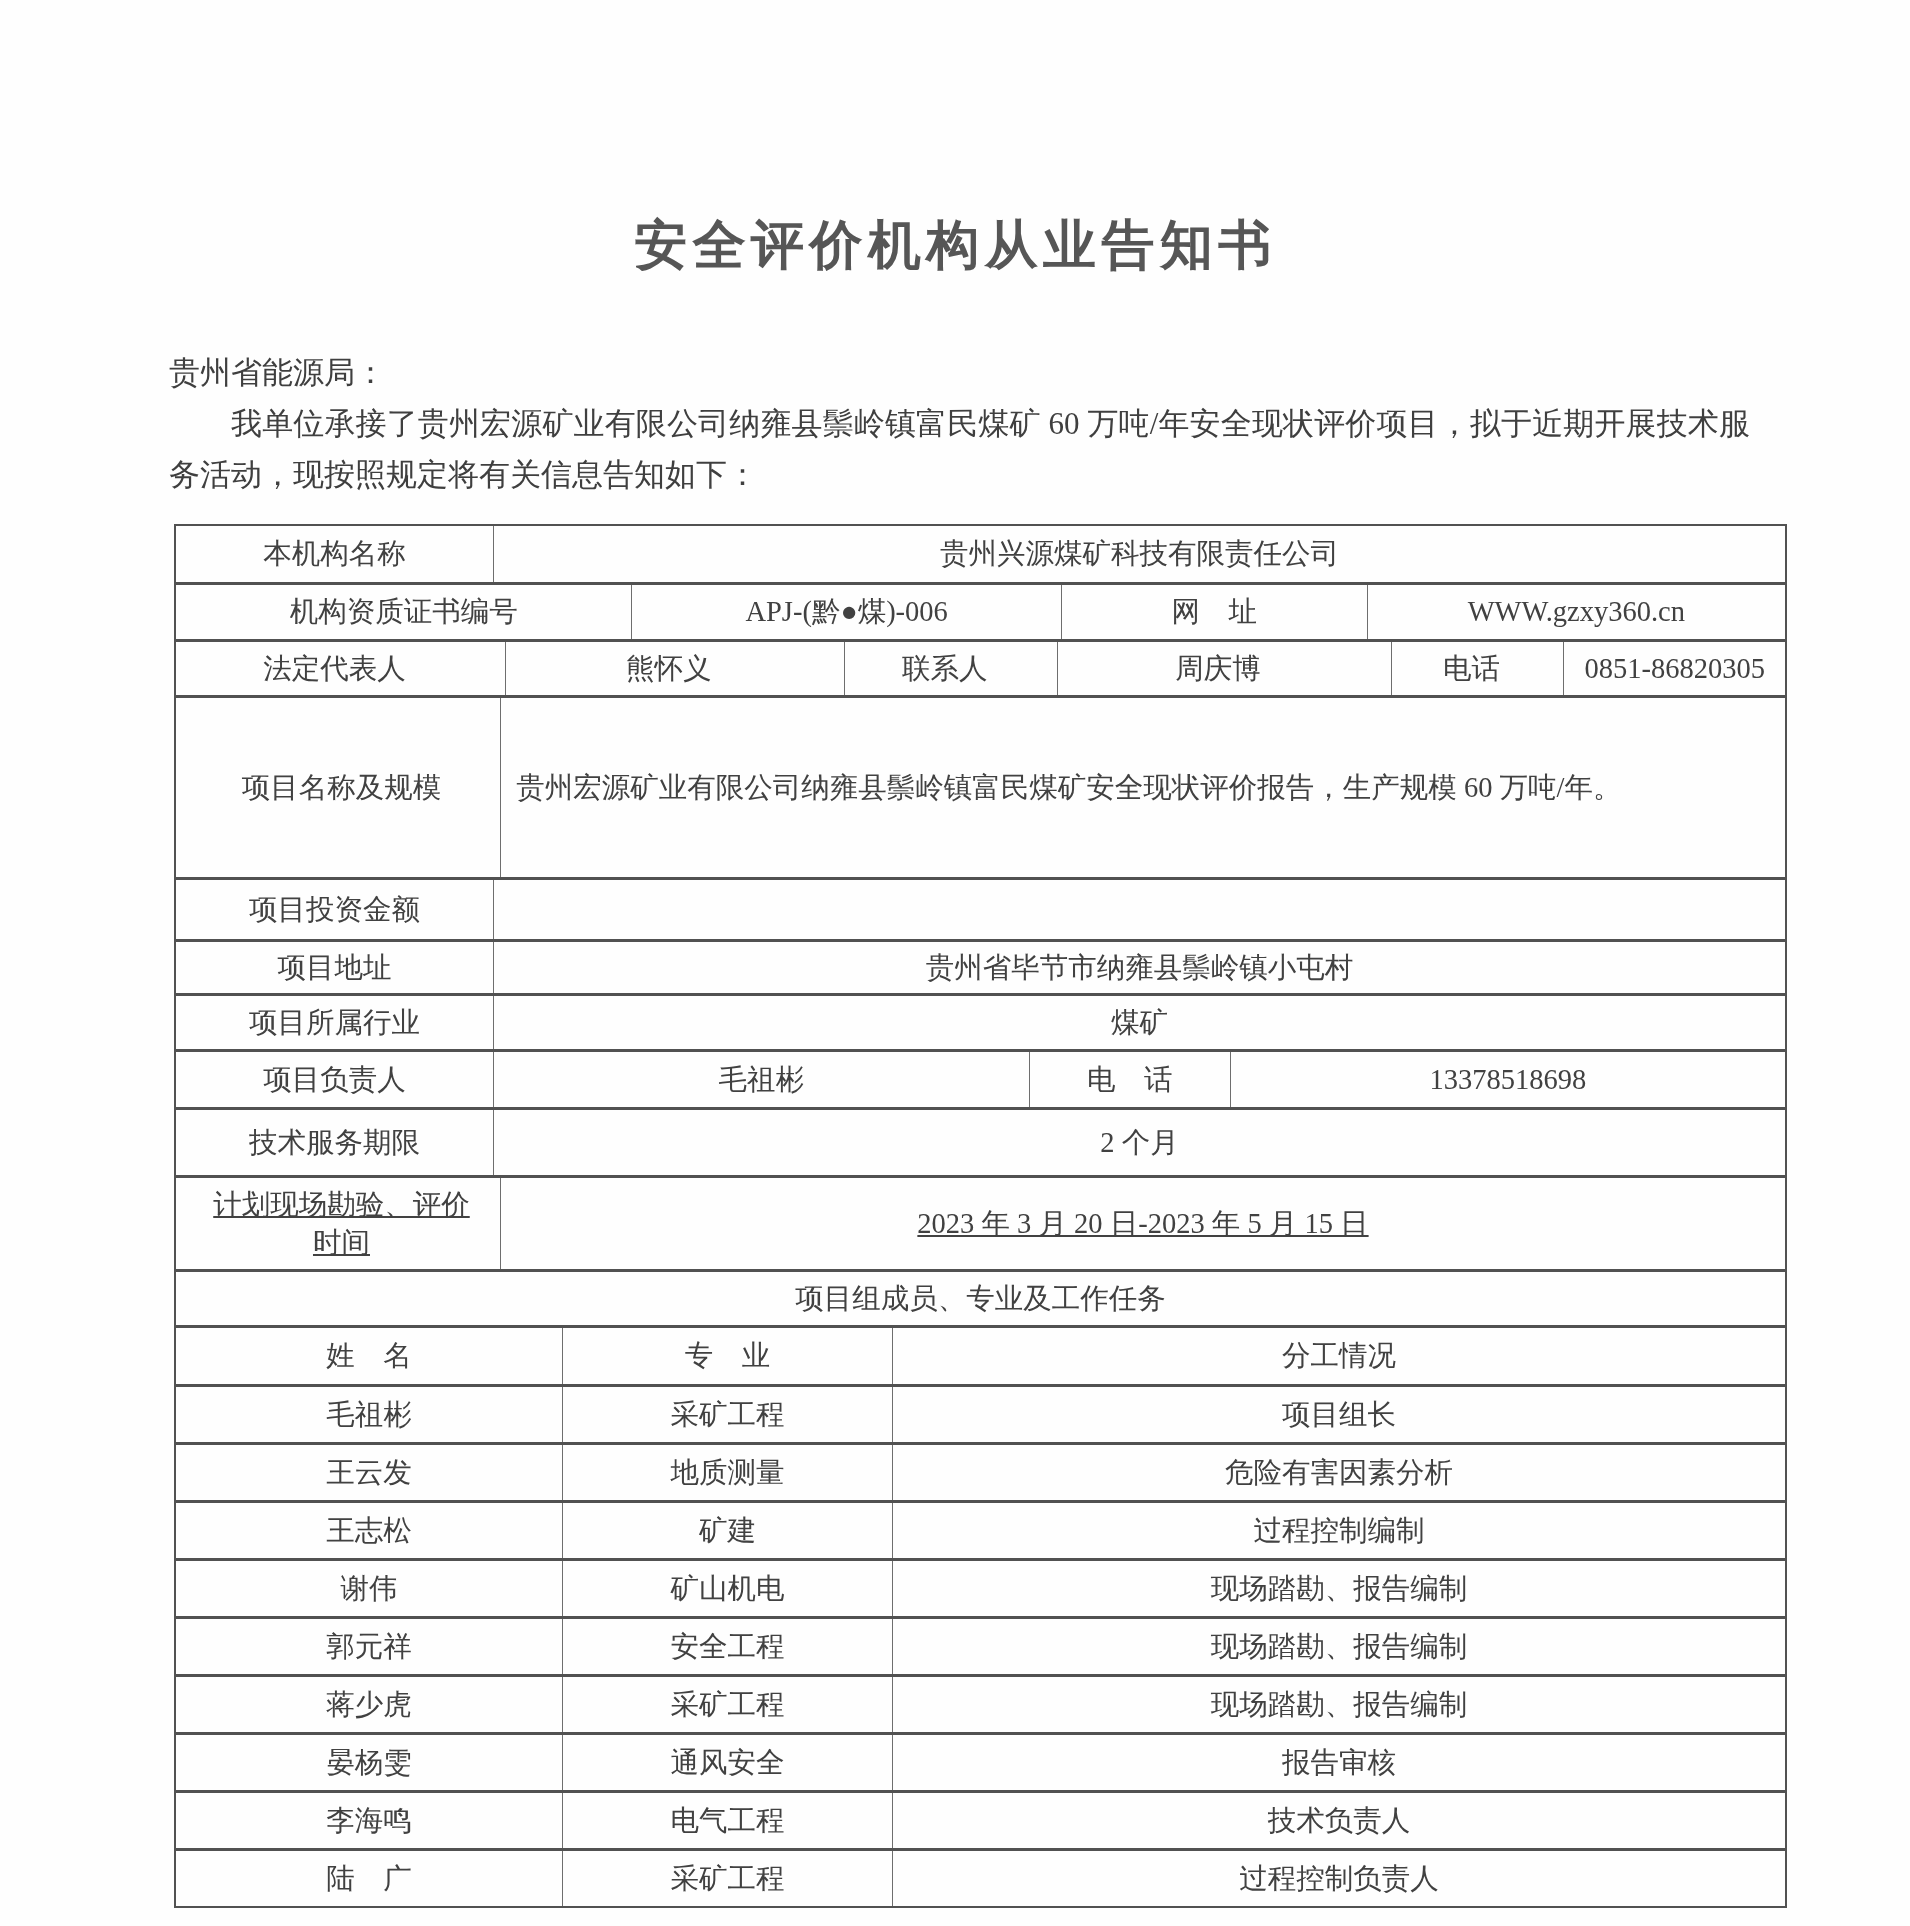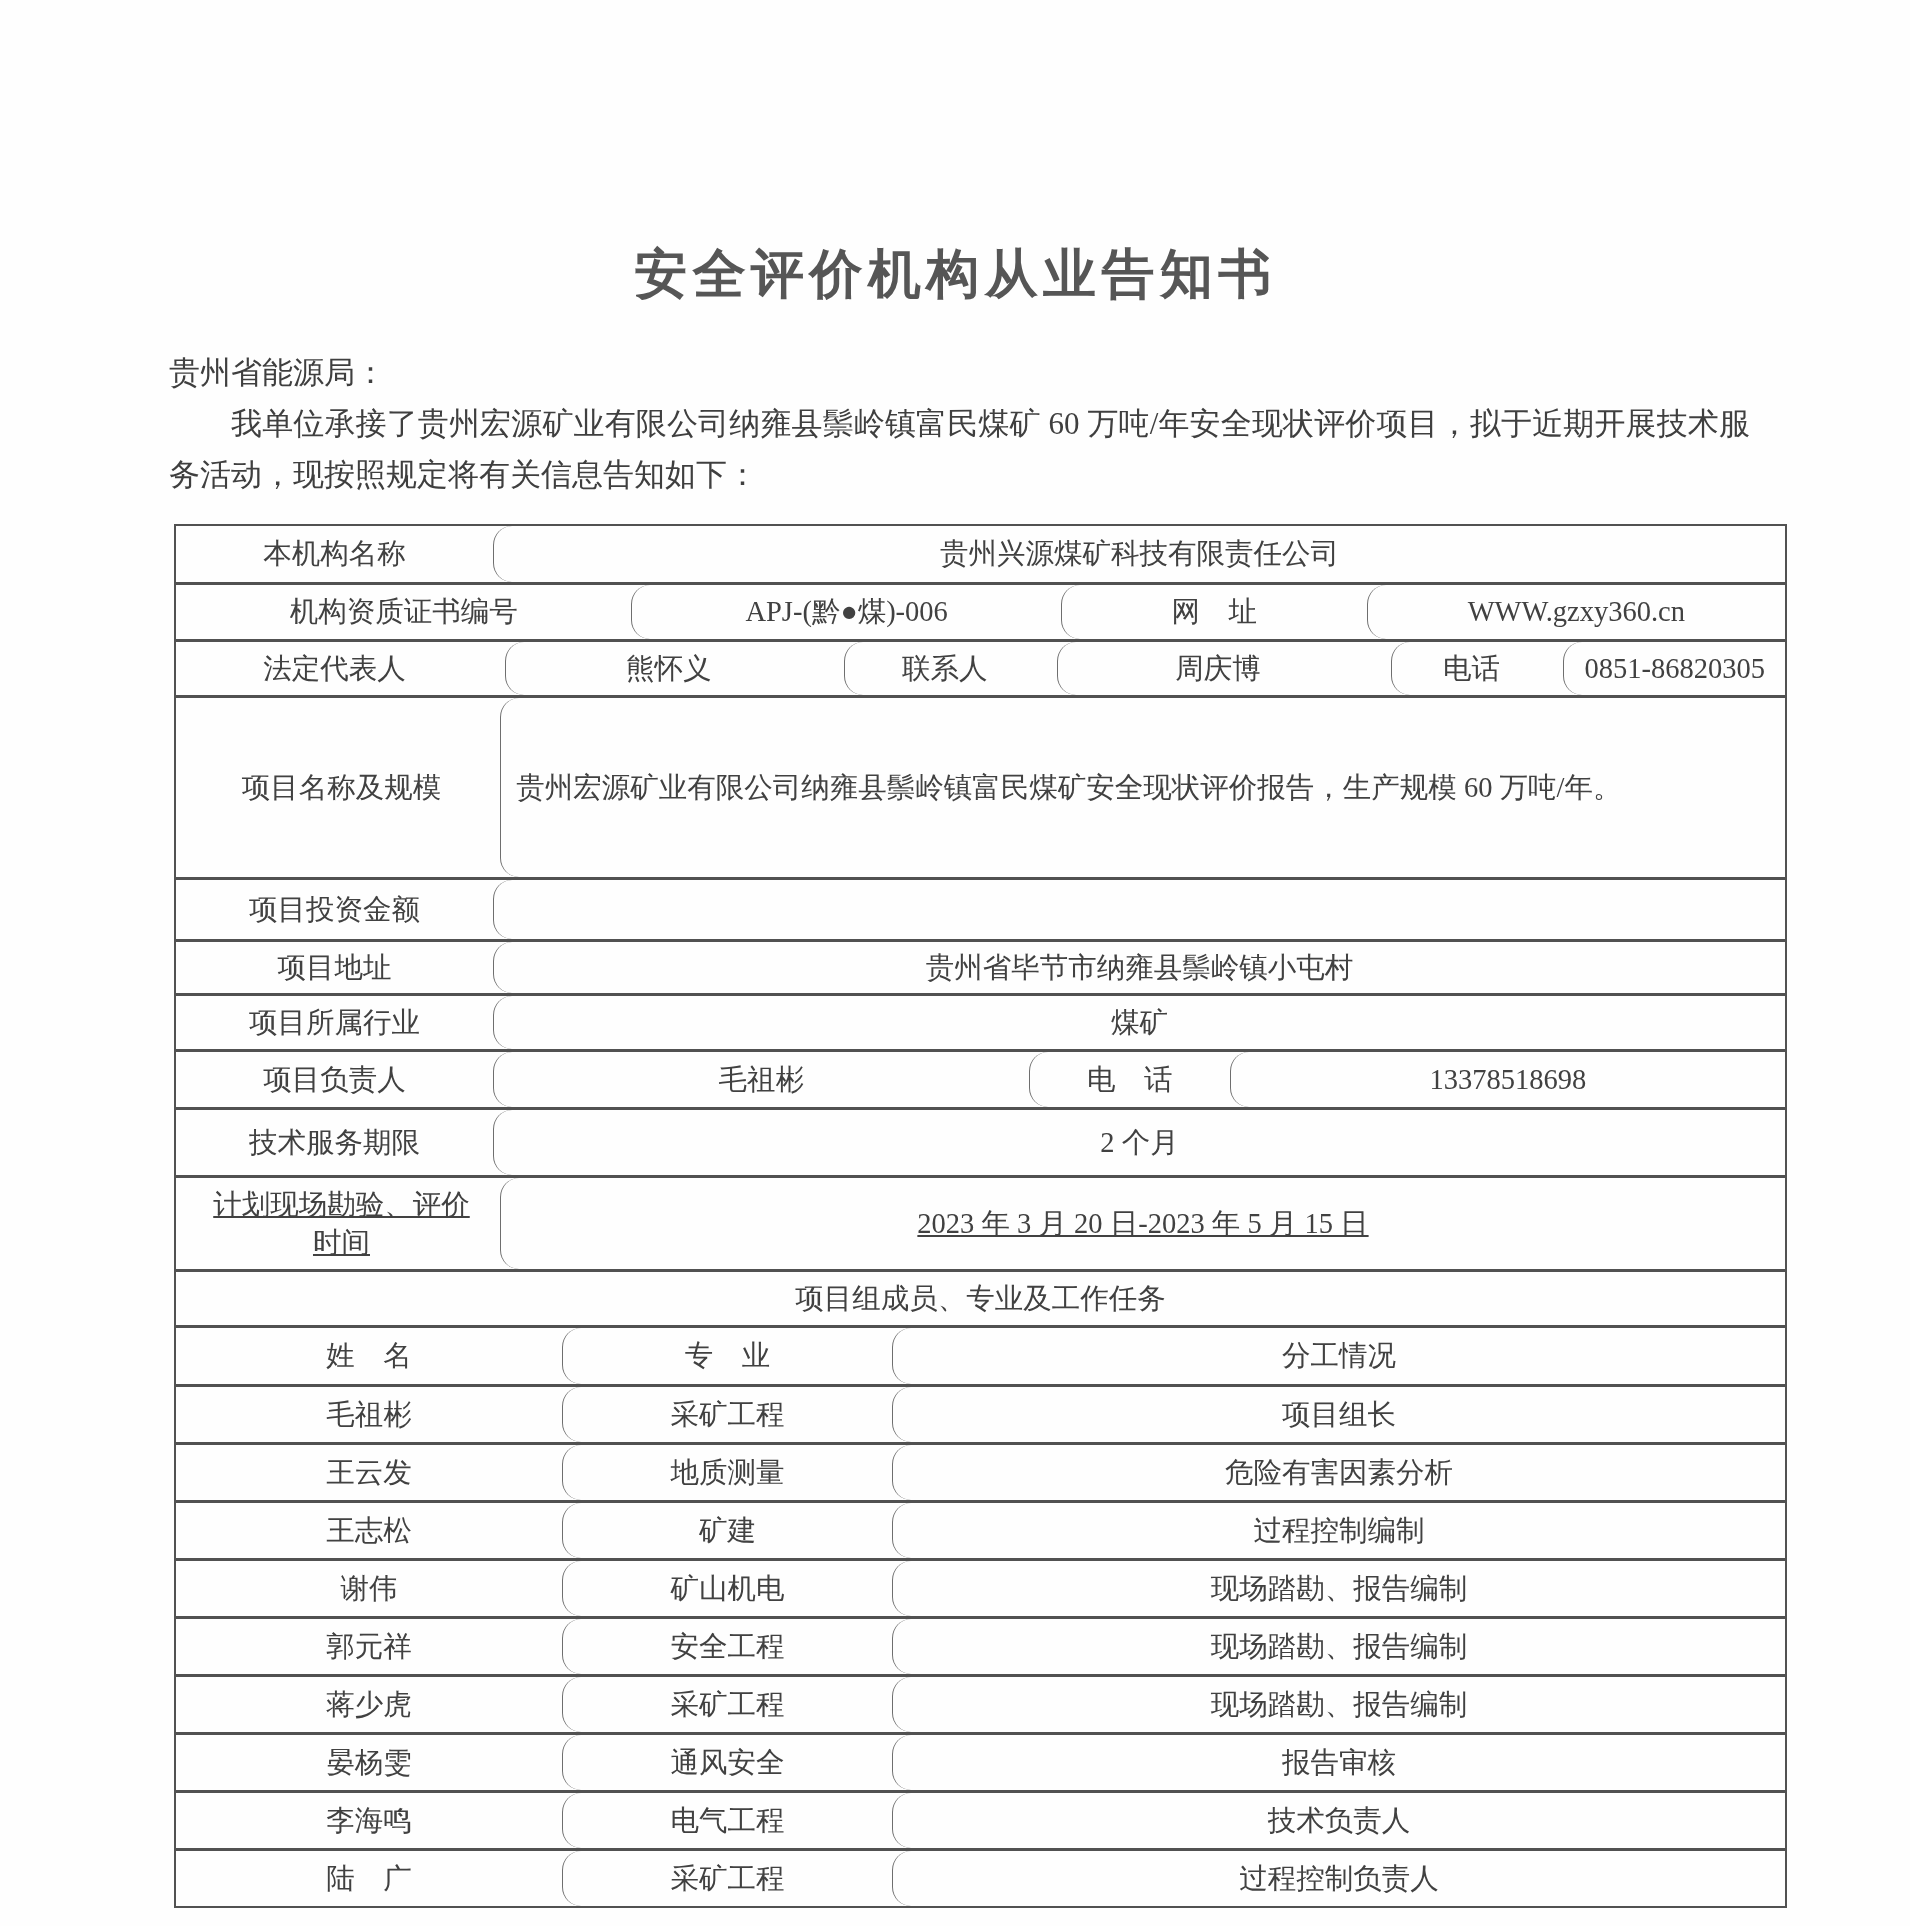--- a/index.html
+++ b/index.html
@@ -5,21 +5,21 @@
   html,body{margin:0;padding:0;background:#e8e8e8;}
   .page{
     position:relative;
     width:1911px;height:2702px;
     background:#fefefe;
     font-family:"Liberation Serif","DejaVu Serif",serif;
     color:#424242;
     overflow:hidden;
   }
   .title{
-    position:absolute;top:239px;left:0;width:100%;
+    position:absolute;top:210px;left:0;width:100%;
     text-align:center;
     font-size:53px;font-weight:bold;
     letter-spacing:5.4px;color:#565656;
   }
   .intro{
     position:absolute;left:169px;top:347px;width:1581px;
     font-size:31px;line-height:51px;color:#3f3f3f;
   }
   .salutation{display:block;}
   .para{display:block;text-indent:2em;text-align:justify;}
@@ -29,21 +29,21 @@
     border:2.7px solid #525252;
     background:transparent;
   }
   .trow{display:flex;width:100%;}
   .trow + .trow{border-top:3.5px solid #515151;}
   .cell{
     display:flex;align-items:center;justify-content:center;
     text-align:center;font-size:28.5px;color:#414141;
     min-width:0;box-sizing:border-box;padding:0 9.2px;
   }
-  .cell + .cell{border-left:1.9px solid #6e6e6e;border-radius:19px;}
+  .cell + .cell{border-left:1.9px solid #6e6e6e;}
   .cell.left{justify-content:flex-start;text-align:right;}
   .r1{height:56px;} .r2{height:54px;} .r3{height:52px;} .r4{height:53px;gap:12px;}
   .r5{height:179px;} .r6{height:59px;} .r7{height:51px;} .r8{height:53px;}
   .r9{height:55px;} .r10{height:65px;} .r11{height:91px;text-decoration:underline;} .r12{height:53px;}
   .r13{height:56px;} .mrow{height:55px;}
   .c-name{flex:0 0 24%;} .c-major{flex:0 0 20.5%;} .c-duty{flex:1;}
   .labwrap{padding:0 27px;margin-left:7px;}
 </style>
 </head>
 <body>

